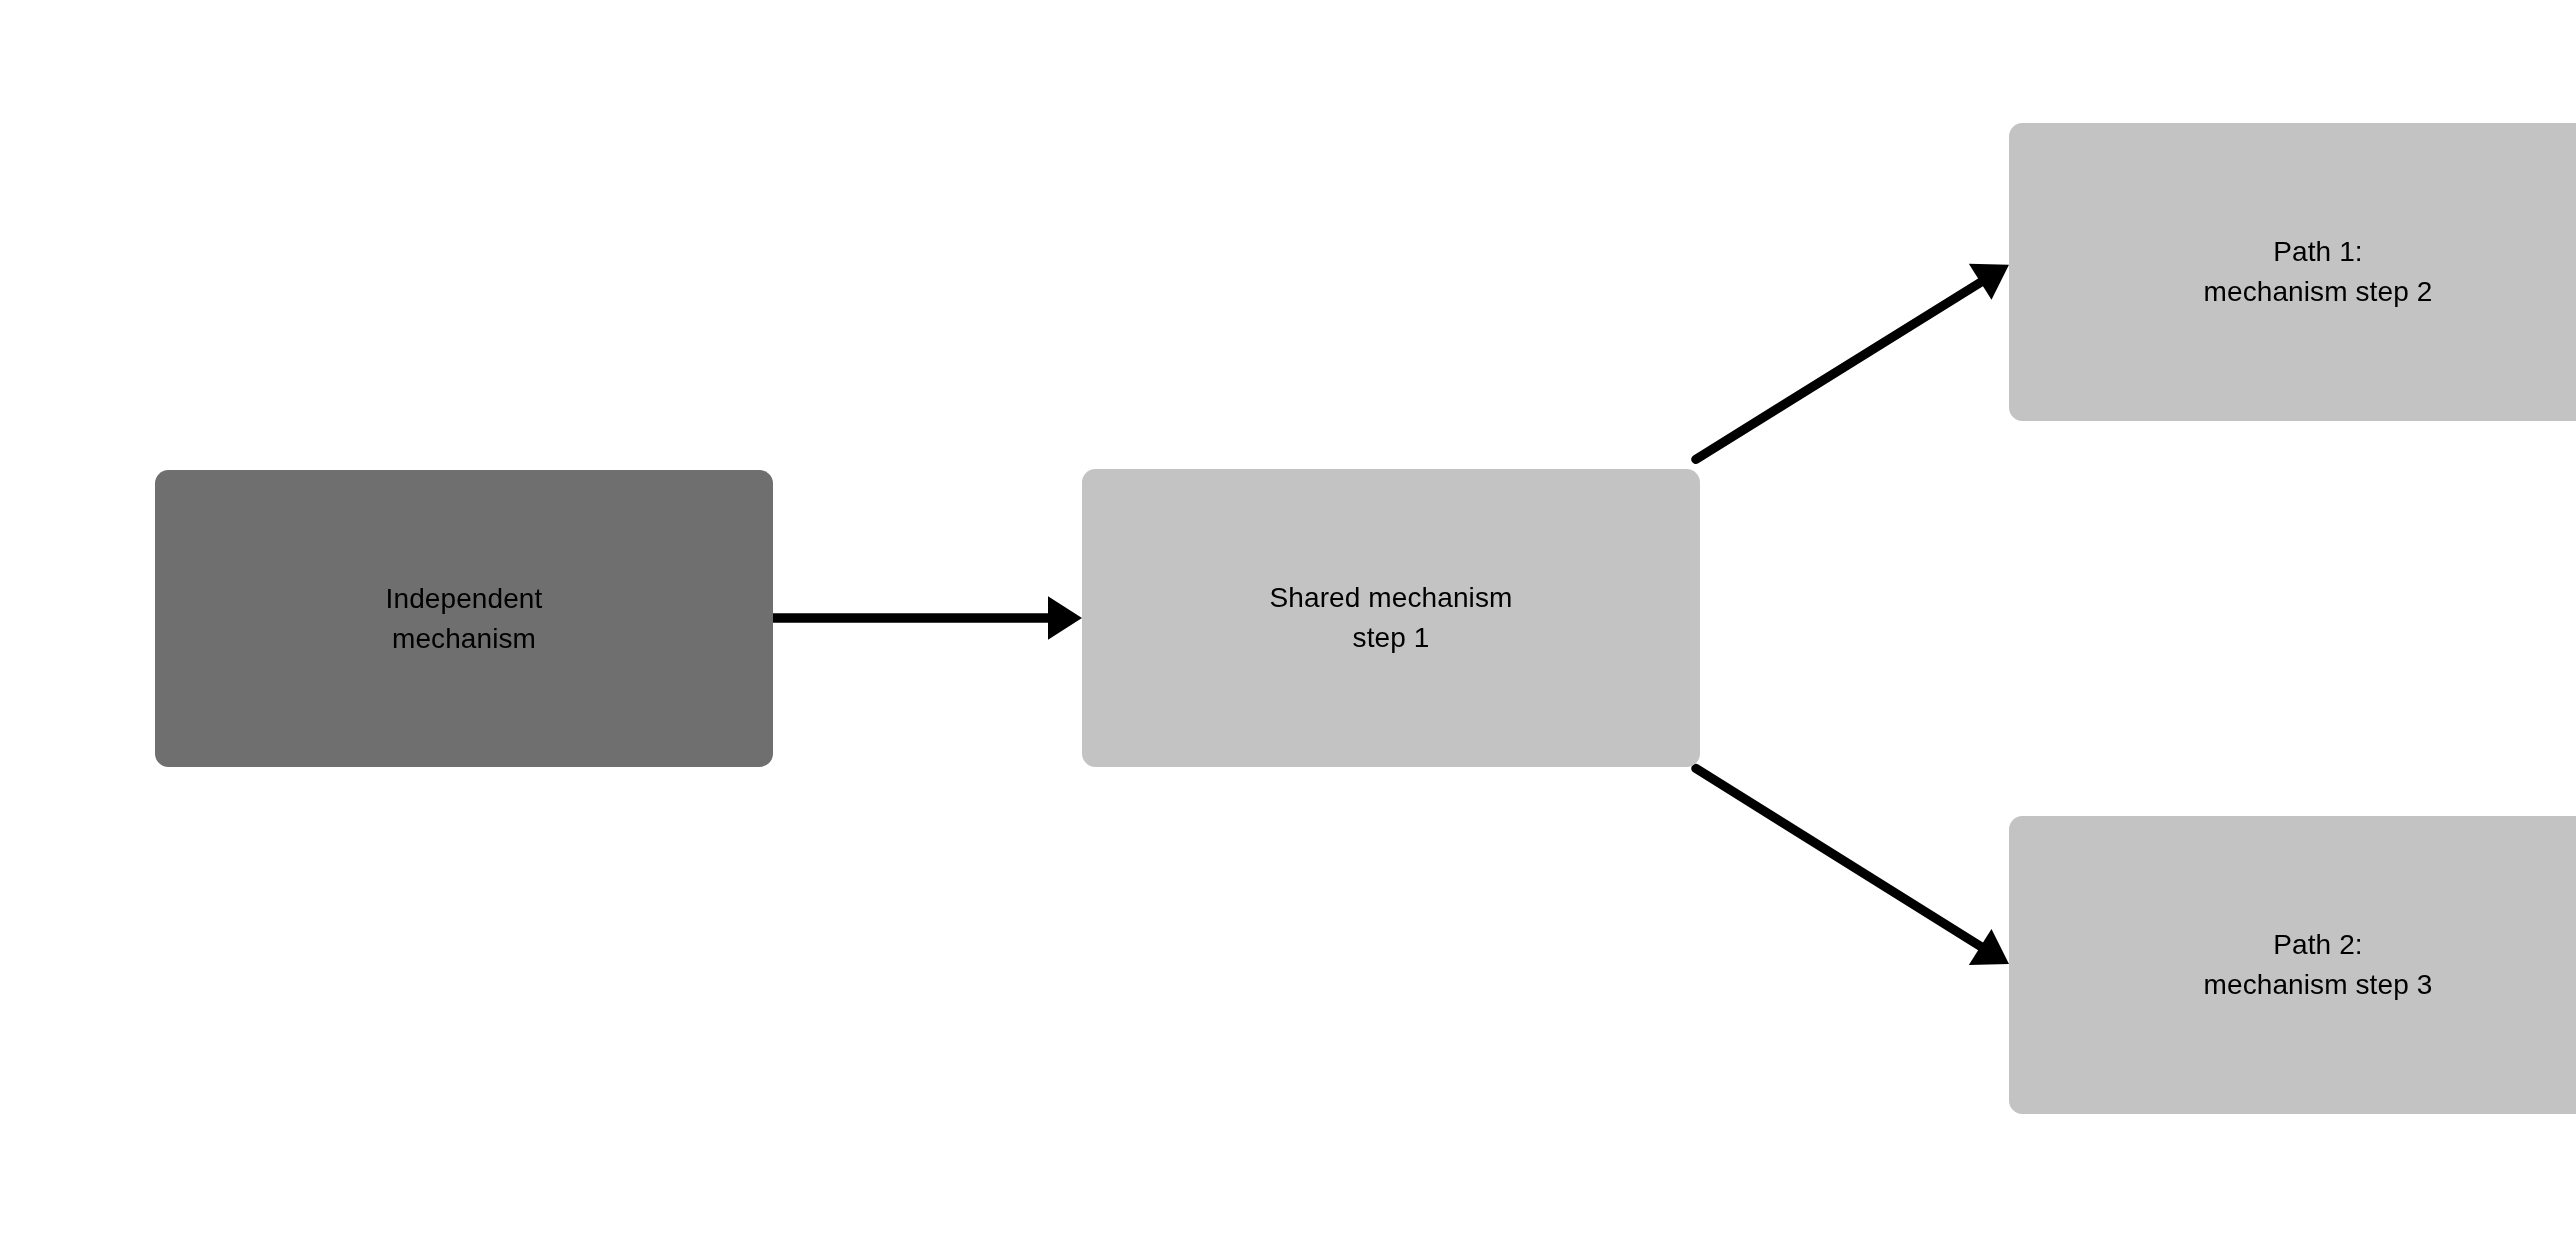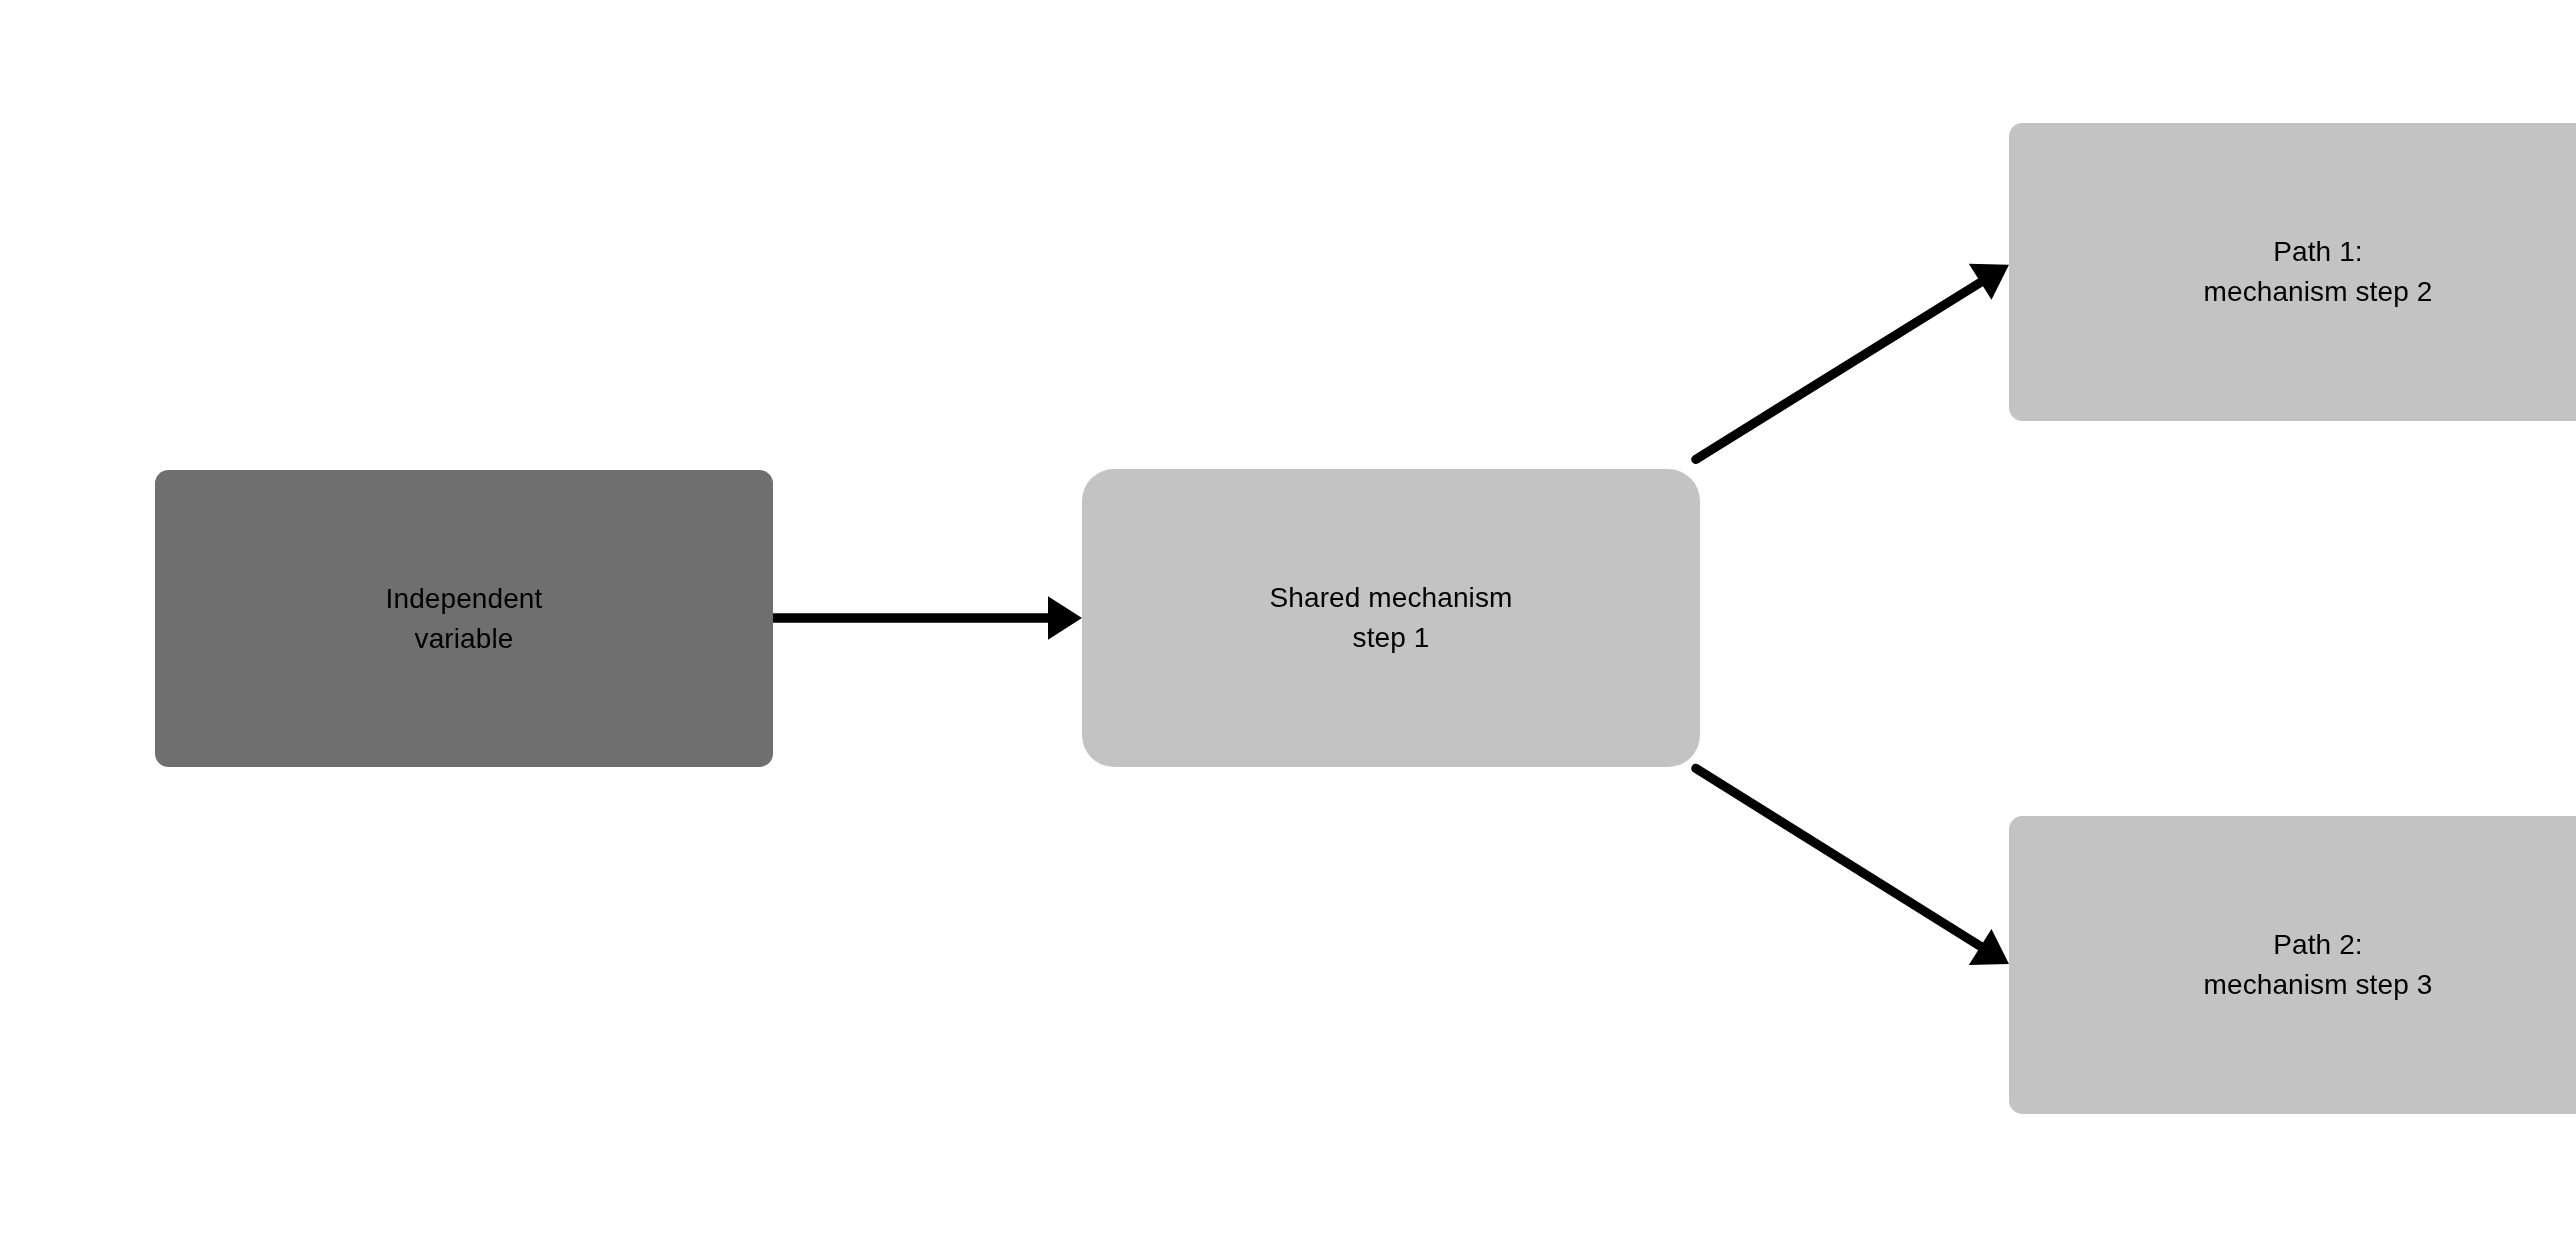--- a/index.html
+++ b/index.html
@@ -46,21 +46,20 @@
     white-space: pre-line;
     display: block;
   }
   .node-independent {
     left: 155px;  top: 470px;  width: 618px; height: 297px;
     background: #706F6F;
   }
   .node-shared {
     left: 1082px; top: 469px;  width: 618px; height: 298px;
     background: #C3C3C3;
-    border-radius: 32px;
   }
   .node-path1 {
     left: 2009px; top: 123px;  width: 618px; height: 298px;
     background: #C3C3C3;
   }
   .node-path2 {
     left: 2009px; top: 816px; width: 618px; height: 298px;
     background: #C3C3C3;
   }
 </style>
@@ -92,21 +91,21 @@
     </g>
 
     <g>
       <line x1="5104" y1="1874" x2="5664" y2="1522" stroke="#000000" stroke-width="18" stroke-linecap="round"></line>
       <polygon points="5706,1496 5628,1494 5672,1564" fill="#000000"></polygon>
     </g>
   </svg>
 
   <div class="node node-independent">
     <span class="node-label">Independent
-variable</span>
+mechanism</span>
   </div>
 
   <div class="node node-shared">
     <span class="node-label">Shared mechanism
 step 1</span>
   </div>
 
   <div class="node node-path1">
     <span class="node-label">Path 1:
 mechanism step 2</span>

